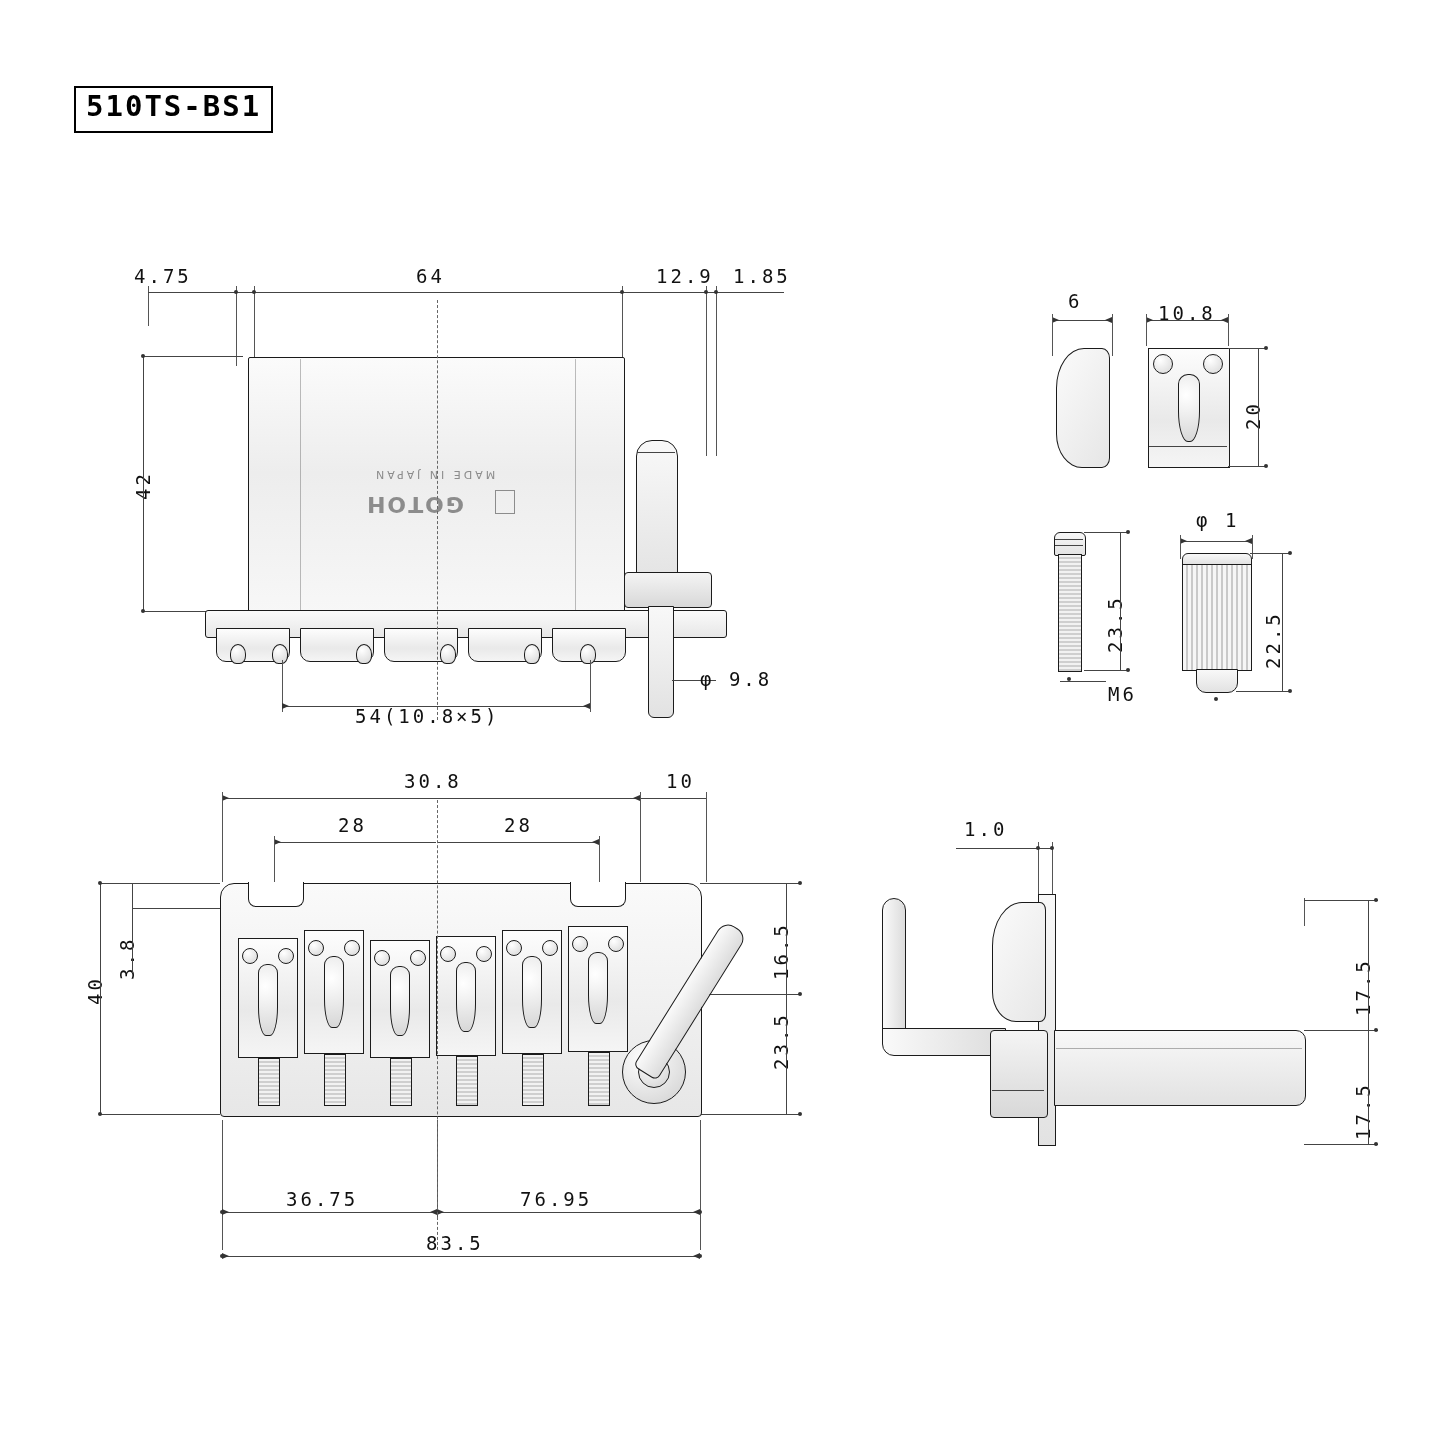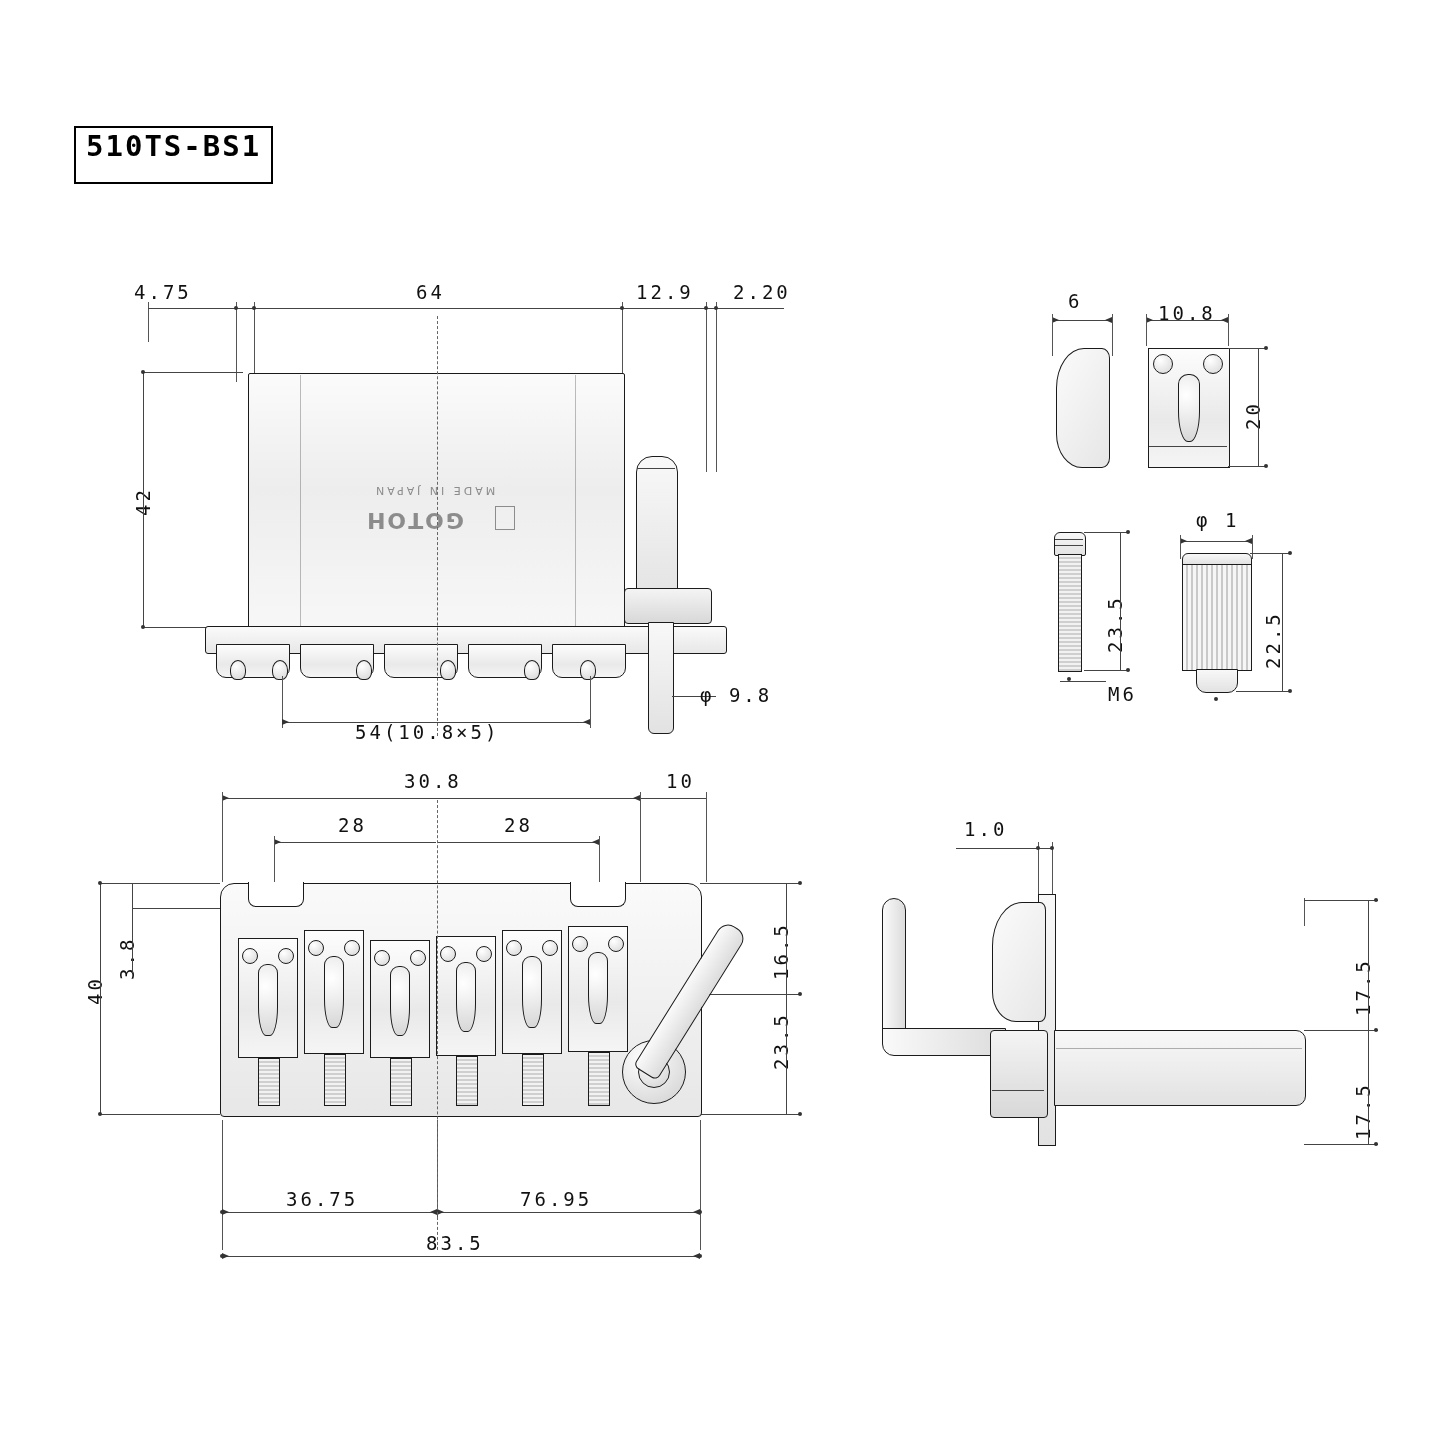--- a/index.html
+++ b/index.html
@@ -16,28 +16,27 @@
     height: 1445px;
     background: #ffffff;
     overflow: hidden;
   }
   
   #title-box {
     position: absolute;
     left: 74px;
     top: 86px;
     border: 2px solid #000;
-    padding: 4px 10px 21px 10px;
+    padding: 4px 10px 10px 10px;
     font-size: 29px;
     font-weight: bold;
     letter-spacing: 2px;
     line-height: 1;
     font-family: "DejaVu Sans Mono", monospace;
     color: #000;
-    margin-top: 40px;
   }
   
   .dim-label {
     position: absolute;
     font-family: "DejaVu Sans Mono", monospace;
     font-size: 19px;
     letter-spacing: 3px;
     color: #111;
     white-space: nowrap;
   }
@@ -141,26 +140,26 @@
     background: linear-gradient(180deg,#f4f4f4,#d8d8d8);
   }
 </style>
 </head>
 <body>
 
 <div id="page">
 
   <div id="title-box">510TS-BS1</div>
 
-  <div class="part" style="left:0;top:0;width:800px;height:760px;margin-top:16px;">
+  <div class="part" style="left:0;top:0;width:800px;height:760px;">
 
     <div class="dim-label" style="left:134px;top:265px;">4.75</div>
     <div class="dim-label" style="left:416px;top:265px;">64</div>
-    <div class="dim-label" style="left:636px;top:265px;">12.9</div>
-    <div class="dim-label" style="left:733px;top:265px;">2.20</div>
+    <div class="dim-label" style="left:656px;top:265px;">12.9</div>
+    <div class="dim-label" style="left:733px;top:265px;">1.85</div>
 
     <div class="line v ext" style="left:236px;top:286px;height:80px;"></div>
     <div class="line v ext" style="left:254px;top:286px;height:80px;"></div>
     <div class="line v ext" style="left:622px;top:286px;height:160px;"></div>
     <div class="line v ext" style="left:706px;top:286px;height:170px;"></div>
     <div class="line v ext" style="left:716px;top:286px;height:170px;"></div>
     <div class="line v ext" style="left:148px;top:286px;height:40px;"></div>
 
     <div class="line h thin" style="left:148px;top:292px;width:108px;"></div>
     <div class="line h thin" style="left:254px;top:292px;width:368px;"></div>

